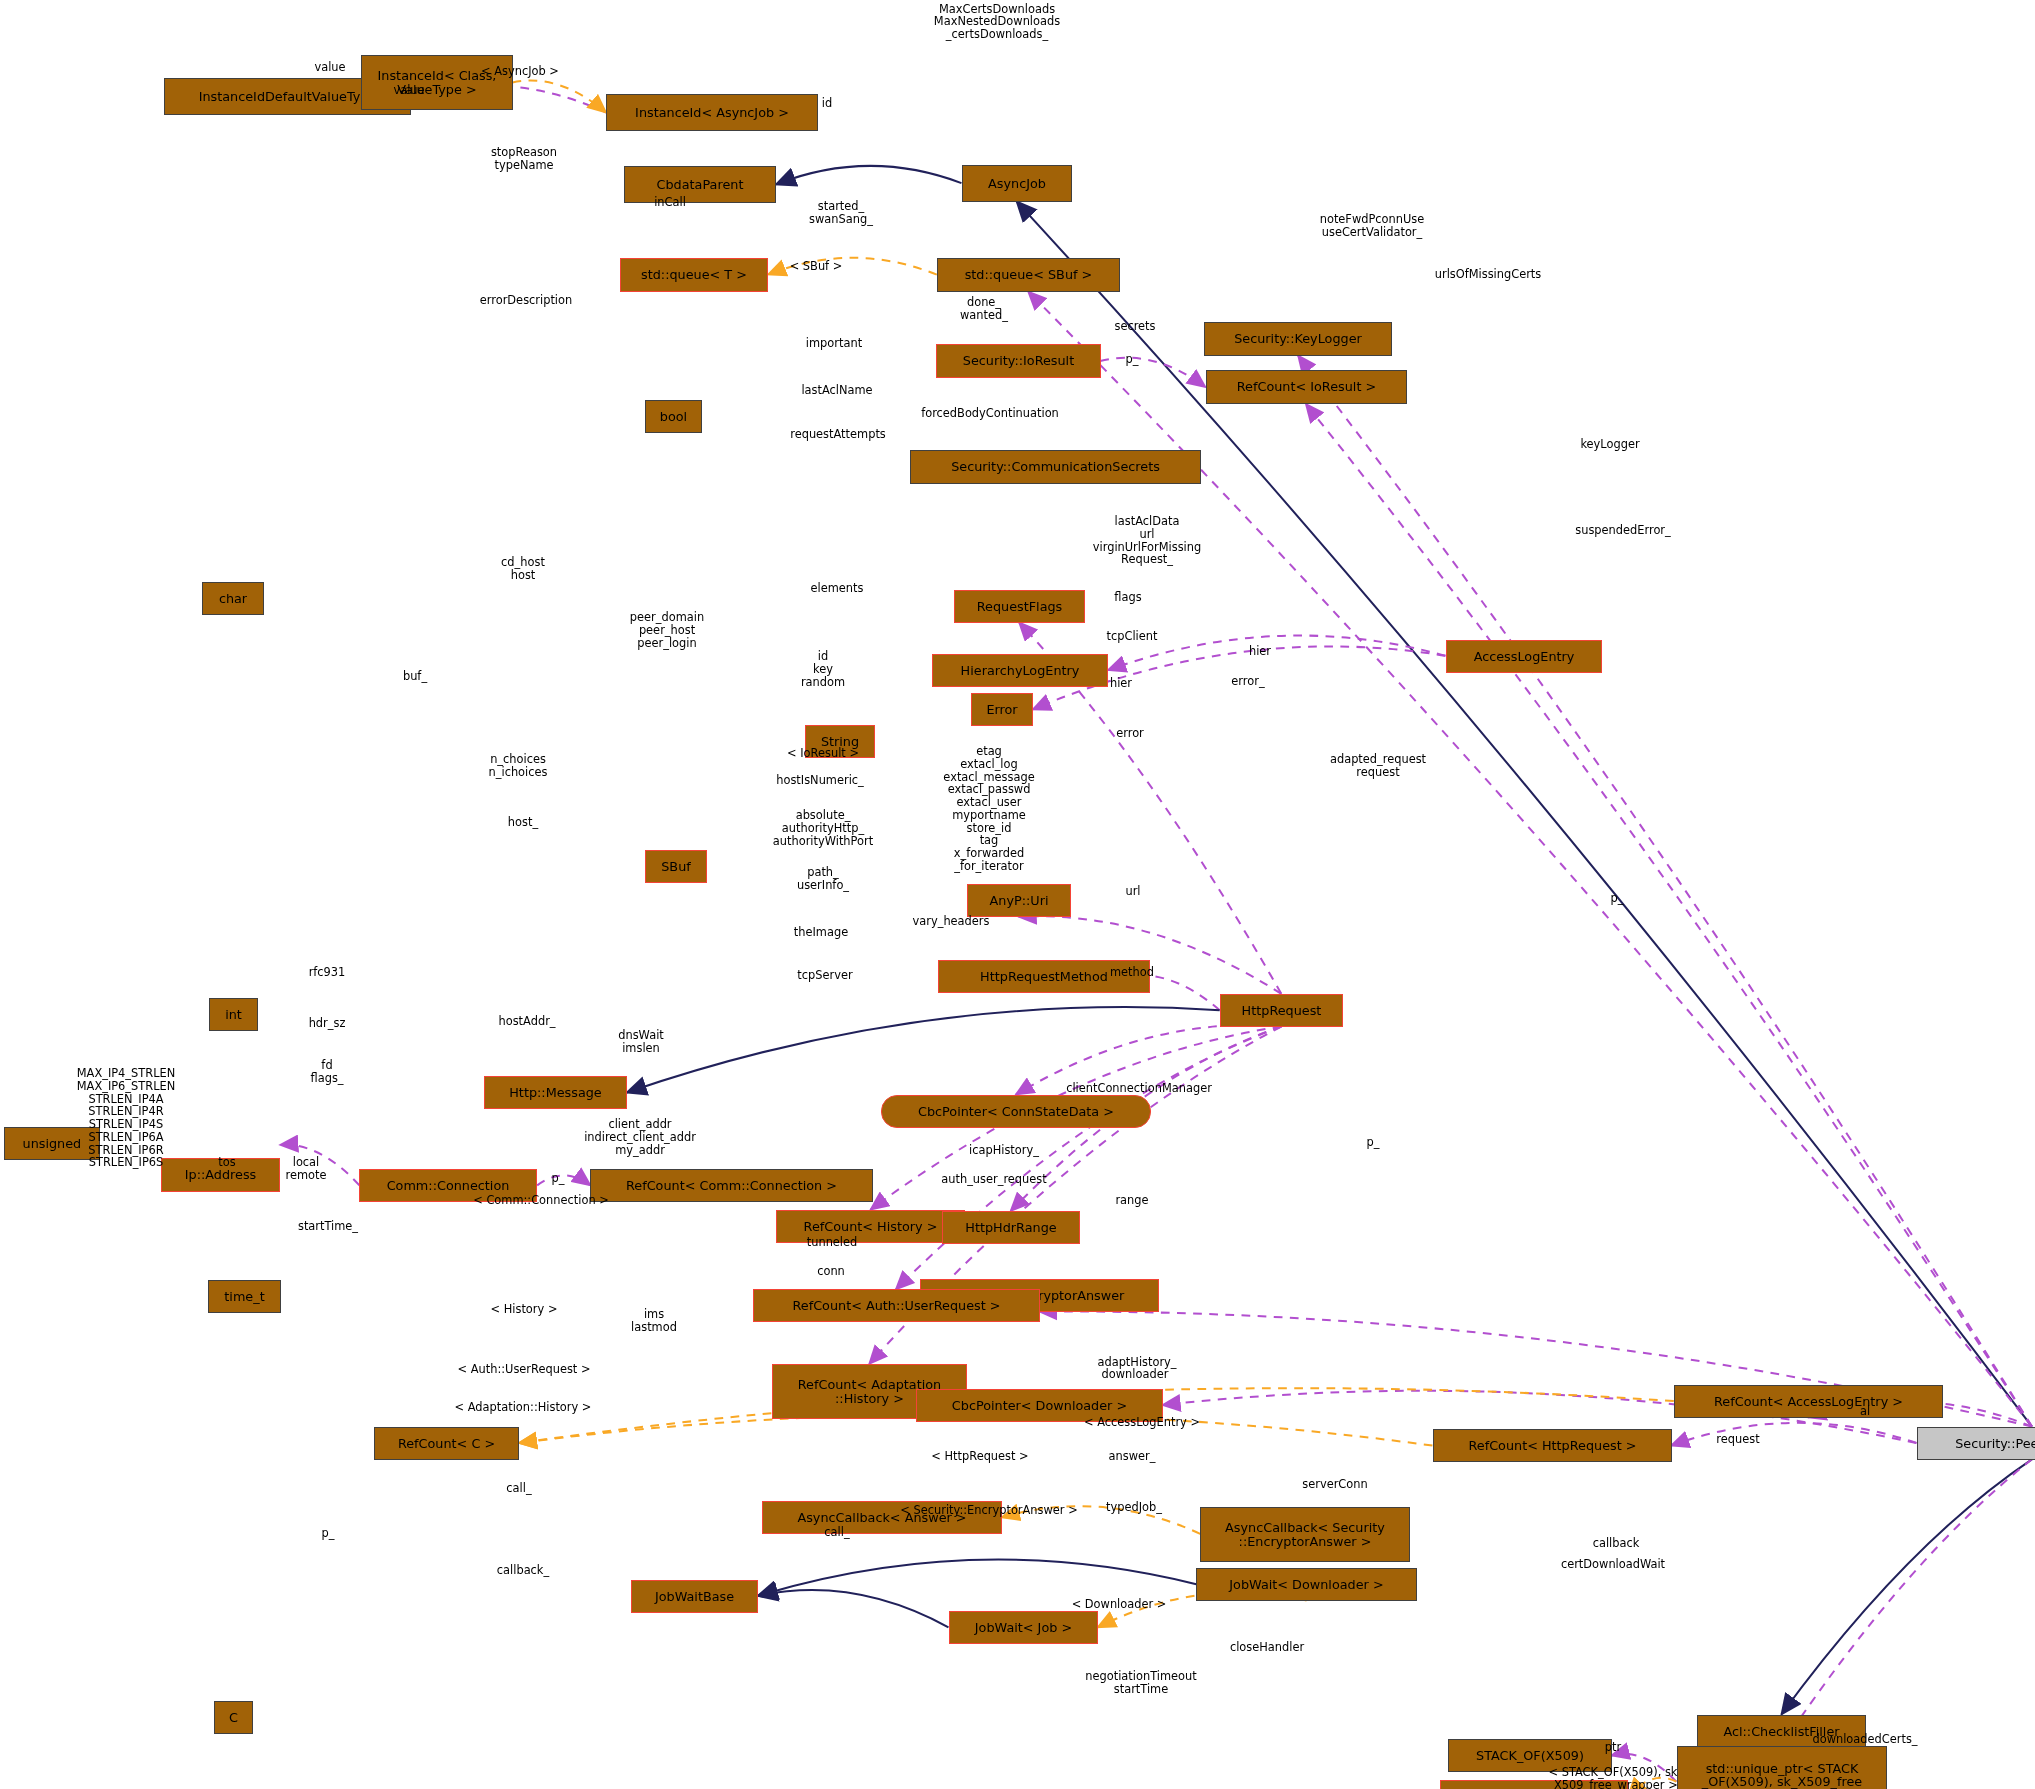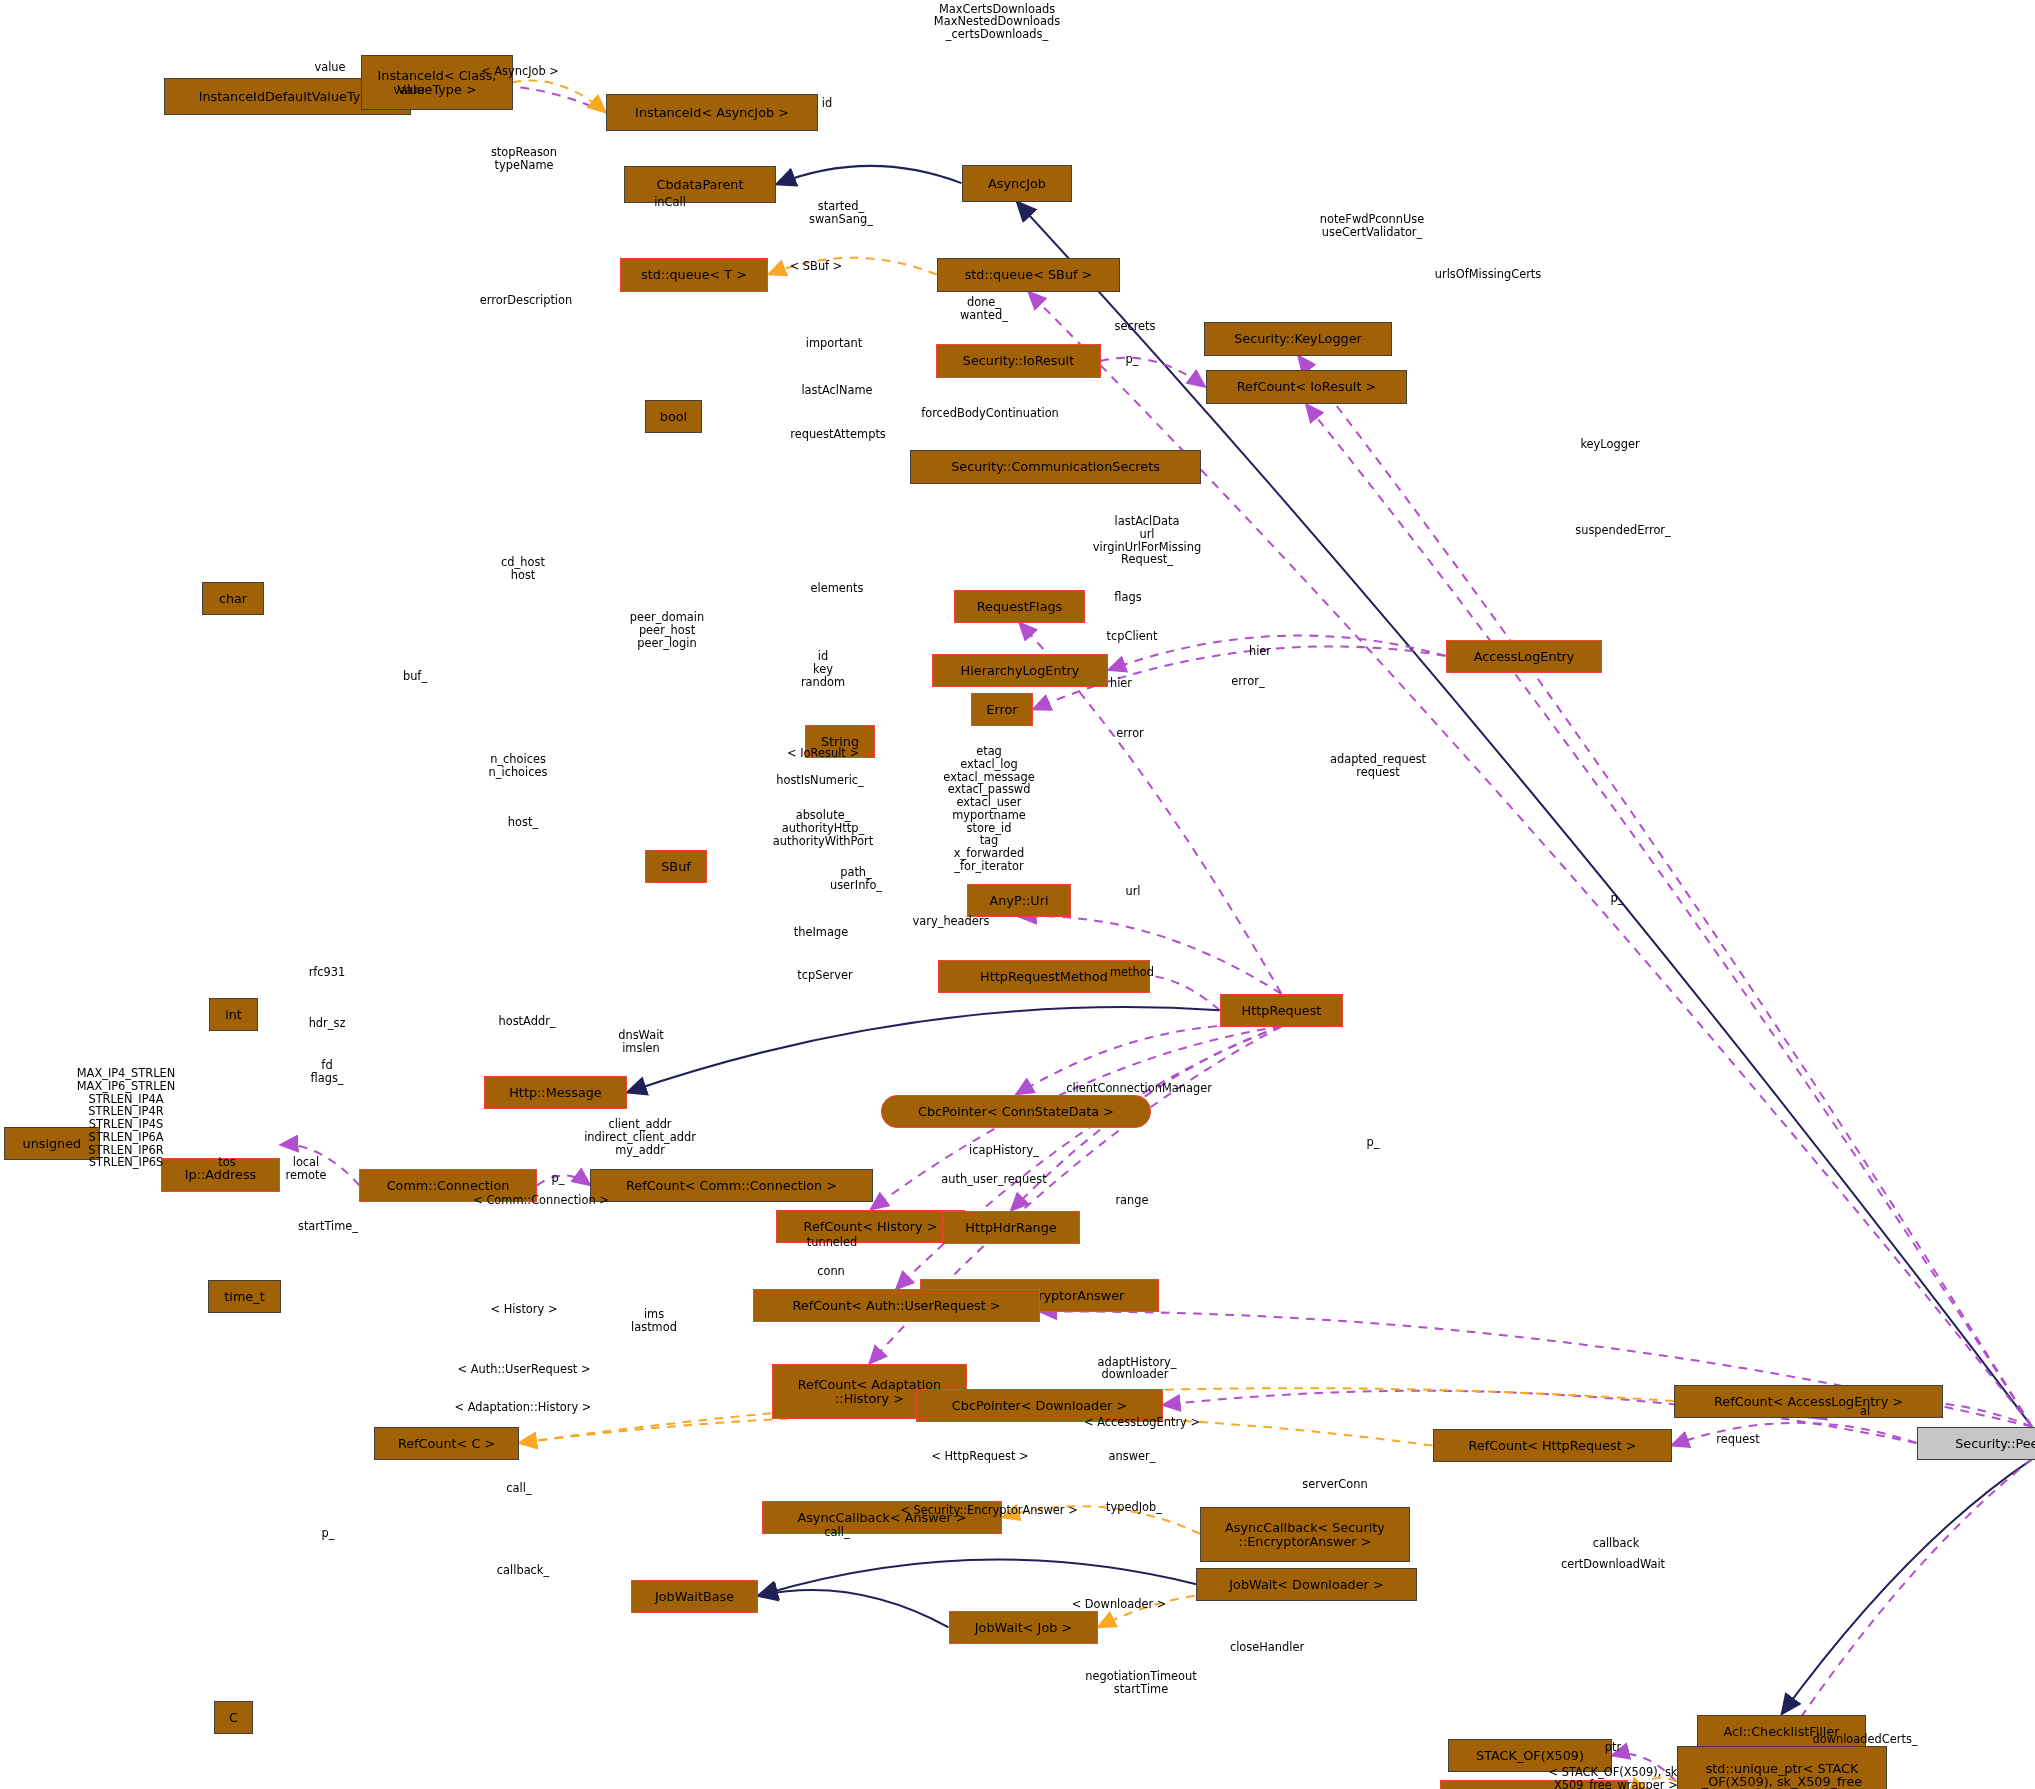--- a/index.html
+++ b/index.html
@@ -207,21 +207,21 @@
 myportname
 store_id
 tag
 x_forwarded
 _for_iterator</div>
     <div class="elab" style="left: 820px; top: 774px;">hostIsNumeric_</div>
     <div class="elab" style="left: 523px; top: 816px;">host_</div>
     <div class="elab" style="left: 823px; top: 809px;">absolute_
 authorityHttp_
 authorityWithPort</div>
-    <div class="elab" style="left: 823px; top: 866px; margin-left: 33px;">path_
+    <div class="elab" style="left: 823px; top: 866px;">path_
 userInfo_</div>
     <div class="elab" style="left: 1133px; top: 885px;">url</div>
     <div class="elab" style="left: 951px; top: 915px;">vary_headers</div>
     <div class="elab" style="left: 821px; top: 926px;">theImage</div>
     <div class="elab" style="left: 1617px; top: 892px;">p_</div>
     <div class="elab" style="left: 1132px; top: 966px;">method</div>
     <div class="elab" style="left: 327px; top: 966px;">rfc931</div>
     <div class="elab" style="left: 825px; top: 969px;">tcpServer</div>
     <div class="elab" style="left: 327px; top: 1017px;">hdr_sz</div>
     <div class="elab" style="left: 527px; top: 1015px;">hostAddr_</div>

